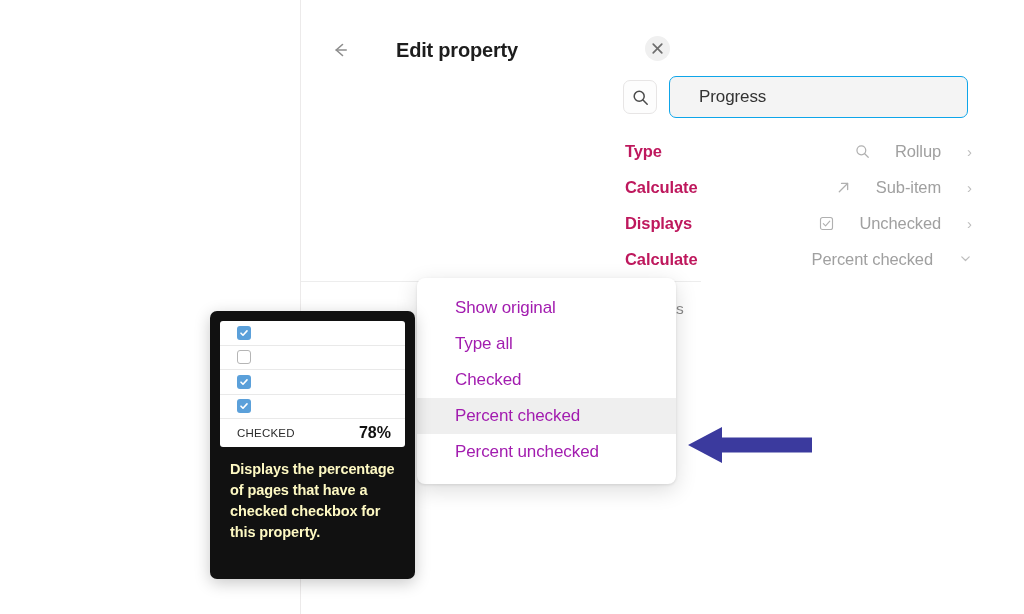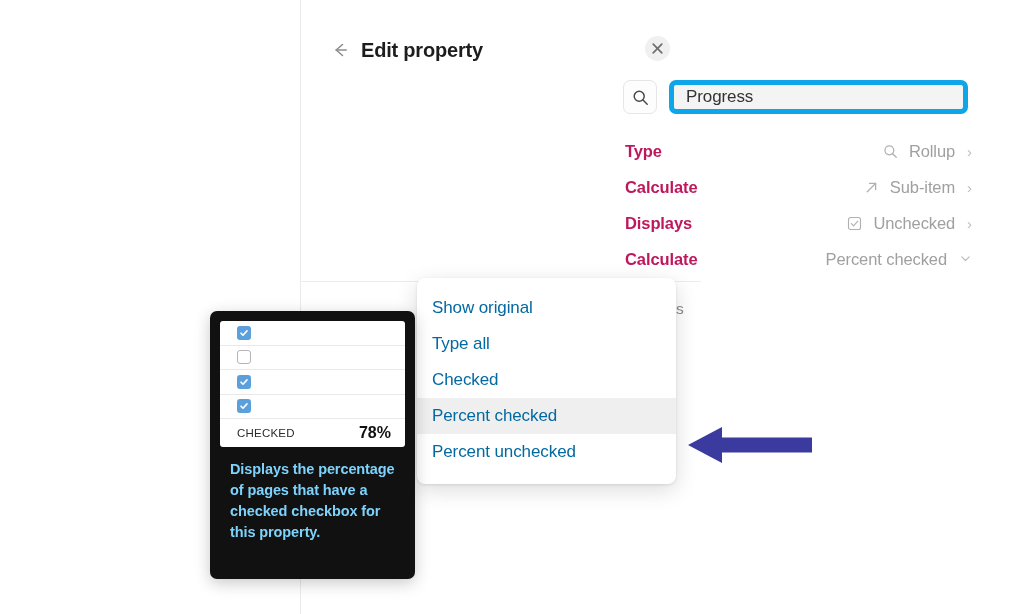--- a/index.html
+++ b/index.html
@@ -35,20 +35,21 @@
   }
 
   .panel-header {
     position: absolute;
     left: 0;
     top: 30px;
     width: 400px;
     height: 40px;
     display: flex;
     align-items: center;
+    gap: 35px;
   }
   .back-btn {
     margin-left: 26px;
     width: 26px;
     height: 26px;
     display: flex;
     align-items: center;
     justify-content: center;
     color: #8d8d8d;
   }
@@ -91,27 +92,27 @@
     background: #fdfdfd;
     display: flex;
     align-items: center;
     justify-content: center;
     color: #4a4a4a;
     box-sizing: border-box;
     flex: none;
   }
   .name-field {
     flex: 1;
-    height: 34px;
+    height: 42px;
     background: #f4f4f4;
-    border: 5px solid #0ea5e9;
+    border: 1px solid #0ea5e9;
     border-radius: 7px;
     display: flex;
     align-items: center;
-    padding: 0 12px;
+    padding: 0 29px;
     box-sizing: border-box;
     font-size: 17px;
     color: #333333;
   }
   .name-field .val { letter-spacing: -0.1px; }
 
   .rows {
     position: absolute;
     left: 324px;
     top: 133px;
@@ -125,21 +126,21 @@
   }
   .prop-label {
     font-size: 16.5px;
     font-weight: bold;
     color: #be185d;
     letter-spacing: -0.1px;
   }
   .prop-value {
     display: flex;
     align-items: center;
-    gap: 10px;
+    gap: 24px;
     font-size: 16.5px;
     color: #a0a0a0;
     letter-spacing: -0.1px;
   }
   .prop-value .vicon {
     display: flex;
     align-items: center;
     justify-content: center;
     width: 17px;
     height: 17px;
@@ -186,23 +187,23 @@
     border-radius: 8px;
     box-shadow: 0 1px 3px rgba(0,0,0,0.10), 0 6px 22px rgba(0,0,0,0.14);
     padding: 12px 0 14px 0;
     box-sizing: border-box;
     z-index: 5;
   }
   .menu-item {
     height: 36px;
     display: flex;
     align-items: center;
-    padding-left: 15px;
+    padding-left: 38px;
     font-size: 17px;
-    color: #0369a1;
+    color: #a21caf;
     letter-spacing: -0.1px;
     box-sizing: border-box;
   }
   .menu-item.selected {
     background: #efefef;
   }
 
   
   .tooltip {
     position: absolute;
@@ -265,21 +266,21 @@
     font-size: 16px;
     font-weight: bold;
     color: #111111;
   }
   .tt-desc {
     margin-top: 12px;
     padding: 0 2px 0 10px;
     font-size: 14.5px;
     font-weight: bold;
     line-height: 21px;
-    color: #7dd3fc;
+    color: #fef9c3;
     letter-spacing: -0.1px;
   }
 
   
   .arrow {
     position: absolute;
     left: 688px;
     top: 424px;
     width: 124px;
     height: 42px;

